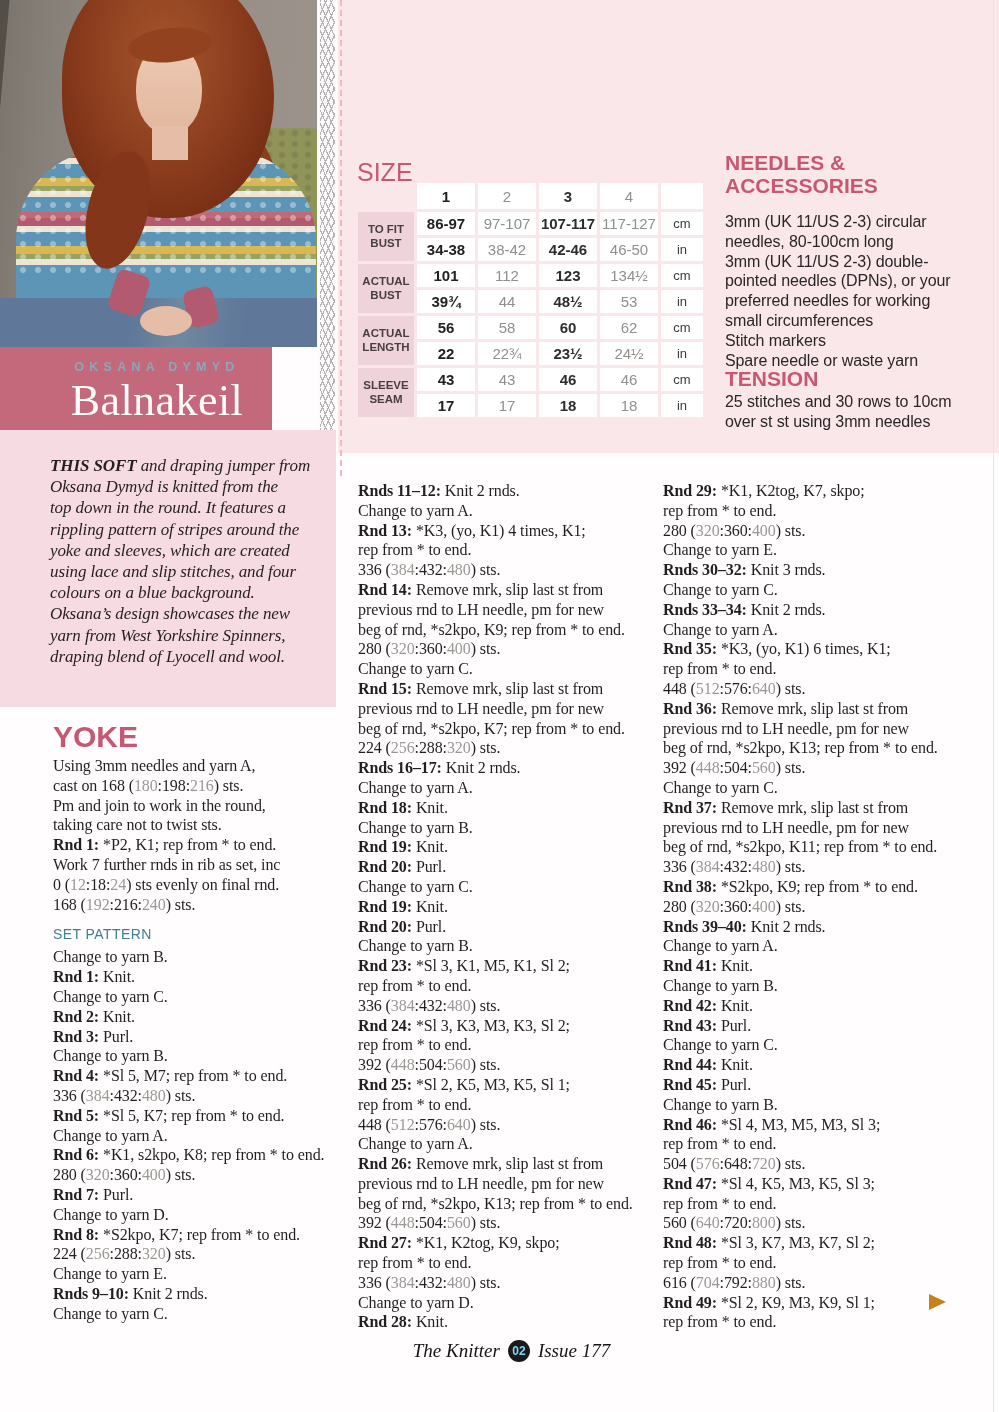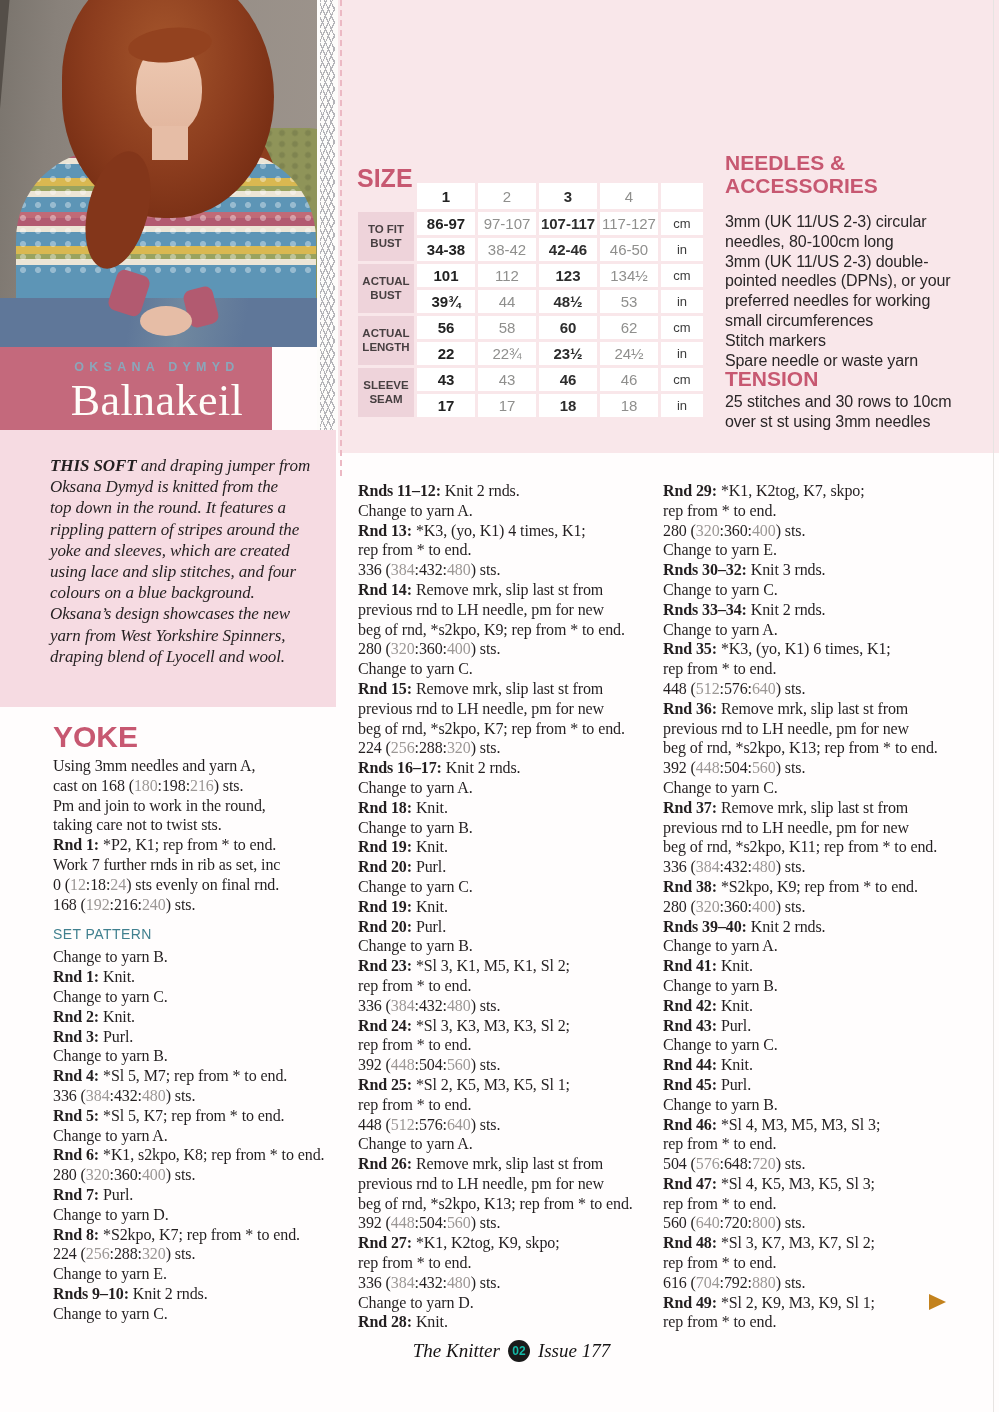--- a/index.html
+++ b/index.html
@@ -42,22 +42,22 @@
   .dash-v2{position:absolute;left:319px;top:432px;height:46px;border-left:2px dashed #ecb9c4;}
   
   .pink-panel{position:absolute;left:338px;top:0;width:661px;height:453px;background:#f9e7ea;}
   .rose-band{position:absolute;left:0;top:347px;width:272px;height:83px;background:#c4697c;
     text-align:center;padding-left:42px;box-sizing:border-box;}
   .designer{margin-top:13px;font-family:"Liberation Sans",sans-serif;font-weight:bold;font-size:12.5px;
     letter-spacing:.42em;color:#8ba6ba;}
   .title{margin-top:1px;font-size:44px;color:#fffdf9;letter-spacing:.01em;}
   .intro-block{position:absolute;left:0;top:430px;width:336px;height:277px;background:#f6dbe2;}
   
-  .h-size{position:absolute;left:357px;top:164px;font-family:"Liberation Sans",sans-serif;
-    font-weight:bold;font-size:25px;color:#c75871;}
+  .h-size{position:absolute;left:357px;top:158px;font-family:"Liberation Sans",sans-serif;
+    font-weight:normal;font-size:25px;color:#c75871;}
   .h-needles{position:absolute;left:725px;top:151px;width:210px;font-family:"Liberation Sans",sans-serif;
     font-weight:bold;font-size:21px;line-height:23px;color:#c75871;}
   .h-tension{position:absolute;left:725px;top:367px;font-family:"Liberation Sans",sans-serif;
     font-weight:bold;font-size:21px;color:#c75871;}
   
   .size-table{position:absolute;left:358px;top:183px;display:grid;
     grid-template-columns:56px 58px 58px 58px 58px 42px;grid-template-rows:26px repeat(8,23px);gap:3px;
     font-family:"Liberation Sans",sans-serif;}
   .size-table .cell{display:flex;align-items:center;justify-content:center;background:#fff;font-size:15px;}
   .size-table .lblhead{background:transparent;}
@@ -80,21 +80,21 @@
   #col2{left:358px;top:481px;}
   #col3{left:663px;top:481px;}
   .h-pink{font-family:"Liberation Sans",sans-serif;font-weight:bold;font-size:30px;color:#c75871;
     line-height:30px;margin-bottom:4px;}
   .h-teal{font-family:"Liberation Sans",sans-serif;font-weight:normal;font-size:14px;color:#41808f;
     letter-spacing:.03em;margin:12px 0 5px;line-height:16px;}
   .gn{color:#9b9795;}
   
   .footer{position:absolute;left:12px;top:1340px;width:100%;display:flex;align-items:center;justify-content:center;gap:8px;}
   .footer .mag,.footer .iss{font-style:italic;font-size:19px;color:#161414;}
-  .badge{width:22px;height:22px;border-radius:50%;background:#1a1a1a;color:#14b8a6;display:flex;
+  .badge{width:22px;height:22px;border-radius:50%;background:#1a1a1a;color:#7dd3fc;display:flex;
     align-items:center;justify-content:center;font-family:"Liberation Sans",sans-serif;font-weight:bold;font-size:12px;}
   .cont-arrow{position:absolute;left:929px;top:1294px;width:0;height:0;
     border-left:17px solid #c3821d;border-top:8px solid transparent;border-bottom:8px solid transparent;}
   .edge-r{position:absolute;right:5px;top:0;height:100%;width:1px;background:#e7e4e2;}
 </style>
 </head>
 <body>
 
 <div class="photo">
   <div class="ph-chair"></div>

